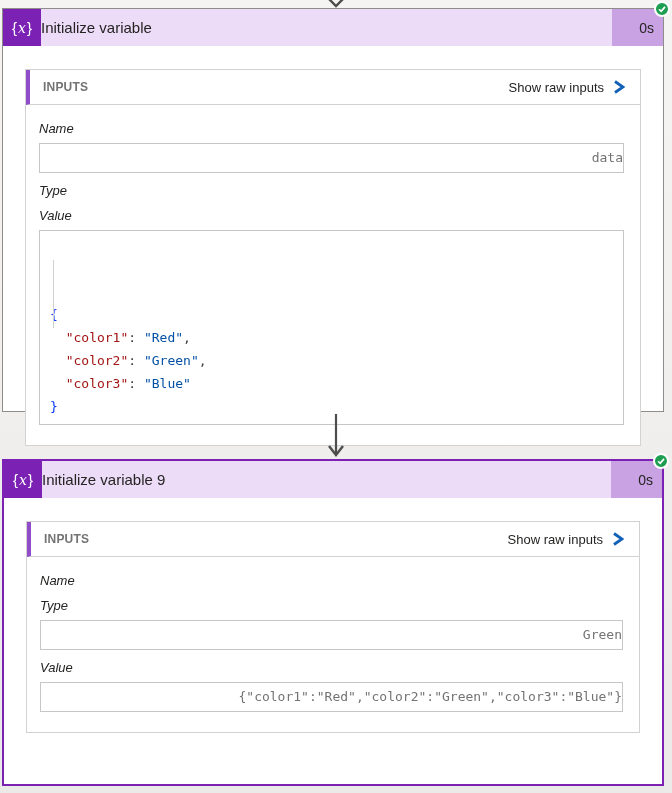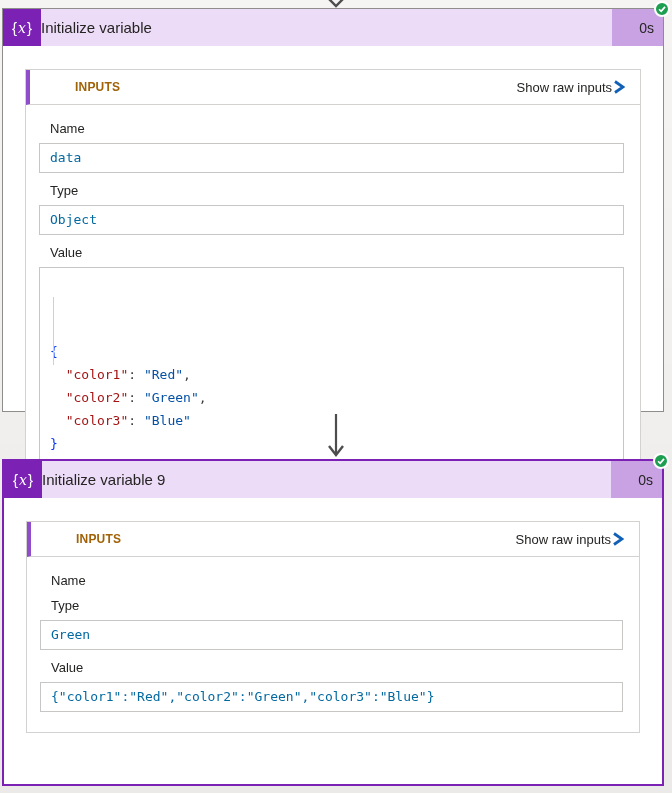--- a/index.html
+++ b/index.html
@@ -60,38 +60,39 @@
     border: 1px solid #d4d2d0;
     background: #fff;
   }
   .panel-header {
     height: 35px;
     border-left: 4px solid #8f4dc9;
     border-bottom: 1px solid #d4d2d0;
     display: flex; align-items: center;
     padding: 0 15px 0 13px;
   }
-  .inputs-label { flex: 1; font-size: 12px; font-weight: bold; color: #a16207; letter-spacing: 0.2px; margin-left: 32px; }
+  .inputs-label { flex: 1; font-size: 12px; font-weight: bold; color: #737373; letter-spacing: 0.2px; }
   .show-raw {
-    display: flex; align-items: center; gap: 1px;
+    display: flex; align-items: center; gap: 9px;
     font-size: 13px; color: #252423; cursor: pointer; background: none; border: none;
     font-family: "Liberation Sans", sans-serif;
   }
   .panel-body { padding: 12px 16px 20px 13px; }
-  .field-label { font-size: 13px; color: #252423; margin: 10px 0 7px 11px; }
+  .field-label { font-size: 13px; color: #252423; margin: 10px 0 7px 0; font-style: italic; }
   .field-label:first-child { margin-top: 4px; }
   .field-box {
     border: 1px solid #c8c6c4;
     background: #fff;
     font-family: "DejaVu Sans Mono", monospace;
     font-size: 13px;
-    color: #0369a1;
-    padding: 6px 14px 7px 10px;
+    color: #737373;
+    padding: 6px 0 7px 10px;
     white-space: pre;
     overflow: hidden;
+    text-align: right;
   }
   .code-box {
     border: 1px solid #c8c6c4;
     position: relative;
     font-family: "DejaVu Sans Mono", monospace;
     font-size: 13px;
     line-height: 23px;
     padding: 3px 10px 6px 10px;
     white-space: pre;
   }
@@ -140,21 +141,20 @@
         <span>Show raw inputs</span>
         <svg width="12" height="14" viewBox="0 0 12 14">
           <path d="M2 1.5 L10 7 L2 12.5" stroke="#1160b7" stroke-width="2.8" fill="none"></path>
         </svg>
       </button>
     </div>
     <div class="panel-body">
       <div class="field-label">Name</div>
       <div class="field-box">data</div>
       <div class="field-label">Type</div>
-      <div class="field-box">Object</div>
       <div class="field-label">Value</div>
       <div class="code-box">
         <div class="indent-guide"></div>
       <div class="code-line"><span class="tok-brace">{</span></div><div class="code-line"><span class="tok-plain">  </span><span class="tok-key">"color1"</span><span class="tok-punc">: </span><span class="tok-str">"Red"</span><span class="tok-punc">,</span></div><div class="code-line"><span class="tok-plain">  </span><span class="tok-key">"color2"</span><span class="tok-punc">: </span><span class="tok-str">"Green"</span><span class="tok-punc">,</span></div><div class="code-line"><span class="tok-plain">  </span><span class="tok-key">"color3"</span><span class="tok-punc">: </span><span class="tok-str">"Blue"</span></div><div class="code-line"><span class="tok-brace">}</span></div></div>
     </div>
   </div>
 </div>
 
 <svg class="connector" style="top:414px;" width="16" height="45">
   <path d="M8 0 L8 40" stroke="#4d4d4d" stroke-width="2.2" fill="none"></path>

